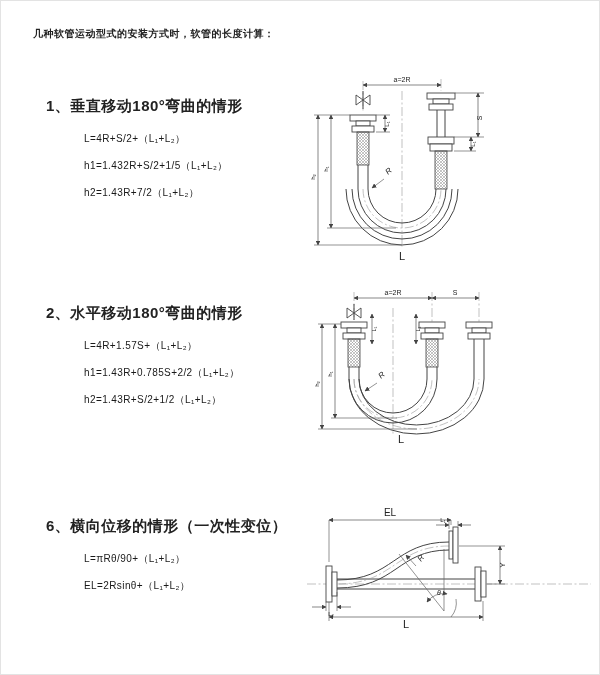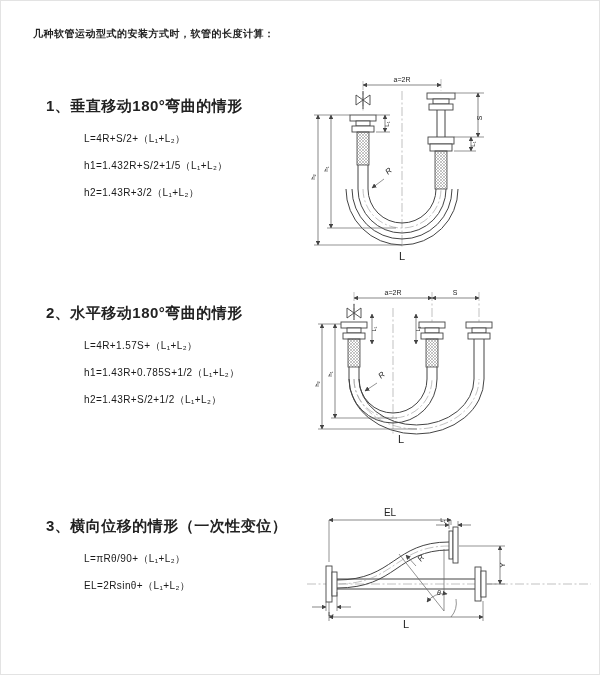--- a/index.html
+++ b/index.html
@@ -31,32 +31,32 @@
 <body>
 
 <div class="page">
 
   <div class="doc-title">几种软管运动型式的安装方式时，软管的长度计算：</div>
 
   <div class="section sec-1">
     <div class="sec-heading">1、垂直移动180°弯曲的情形</div>
     <div class="formula">L=4R+S/2+（L₁+L₂）</div>
     <div class="formula">h1=1.432R+S/2+1/5（L₁+L₂）</div>
-    <div class="formula">h2=1.43R+3/2（L₁+L₂）</div>
+    <div class="formula">h2=1.43R+7/2（L₁+L₂）</div>
   </div>
 
   <div class="section sec-2">
     <div class="sec-heading">2、水平移动180°弯曲的情形</div>
     <div class="formula">L=4R+1.57S+（L₁+L₂）</div>
-    <div class="formula">h1=1.43R+0.785S+1/2（L₁+L₂）</div>
+    <div class="formula">h1=1.43R+0.785S+2/2（L₁+L₂）</div>
     <div class="formula">h2=1.43R+S/2+1/2（L₁+L₂）</div>
   </div>
 
   <div class="section sec-3">
-    <div class="sec-heading">3、横向位移的情形（一次性变位）</div>
+    <div class="sec-heading">6、横向位移的情形（一次性变位）</div>
     <div class="formula">L=πRθ/90+（L₁+L₂）</div>
     <div class="formula">EL=2Rsinθ+（L₁+L₂）</div>
   </div>
 
   <svg class="diagram dg-1" width="292" height="195" viewBox="0 0 292 195">
     <defs>
       <marker id="arr" viewBox="0 0 10 10" refX="9" refY="5" markerWidth="7" markerHeight="7" orient="auto-start-reverse">
         <path d="M0,0 L10,5 L0,10 z" fill="#444"></path>
       </marker>
       <pattern id="braid" patternUnits="userSpaceOnUse" width="3" height="3">

